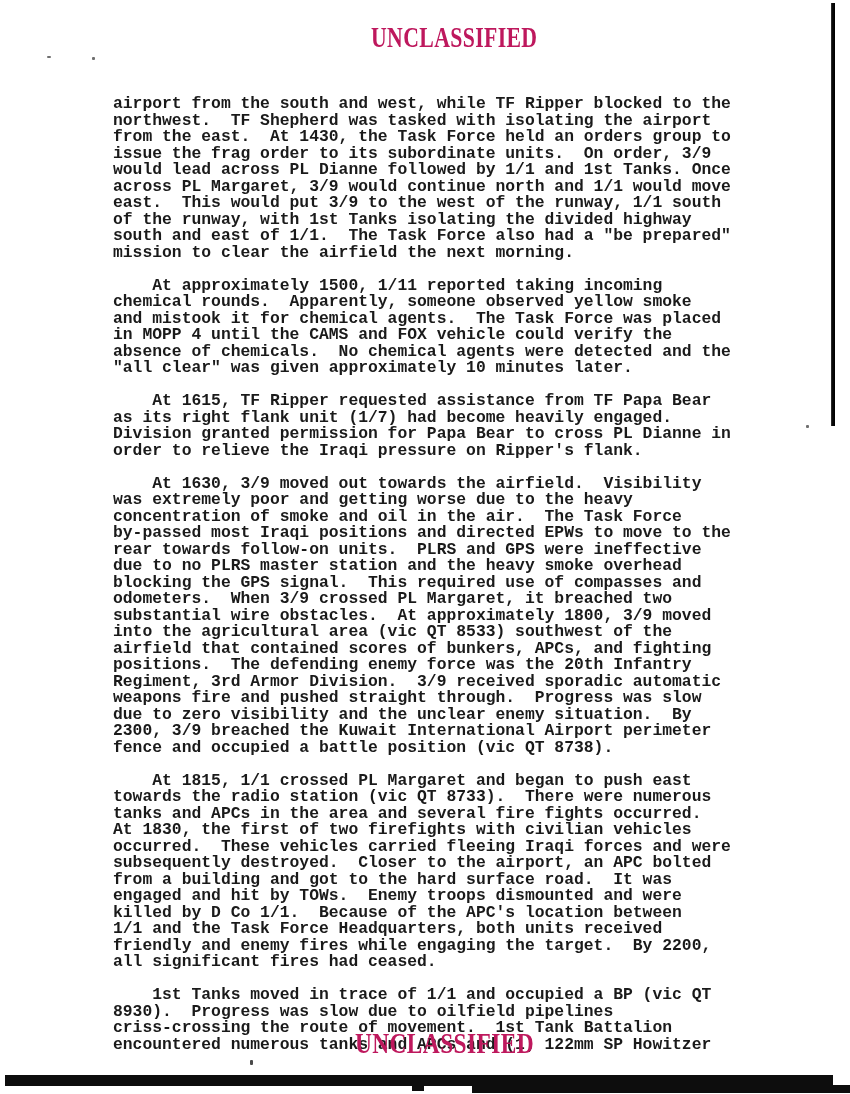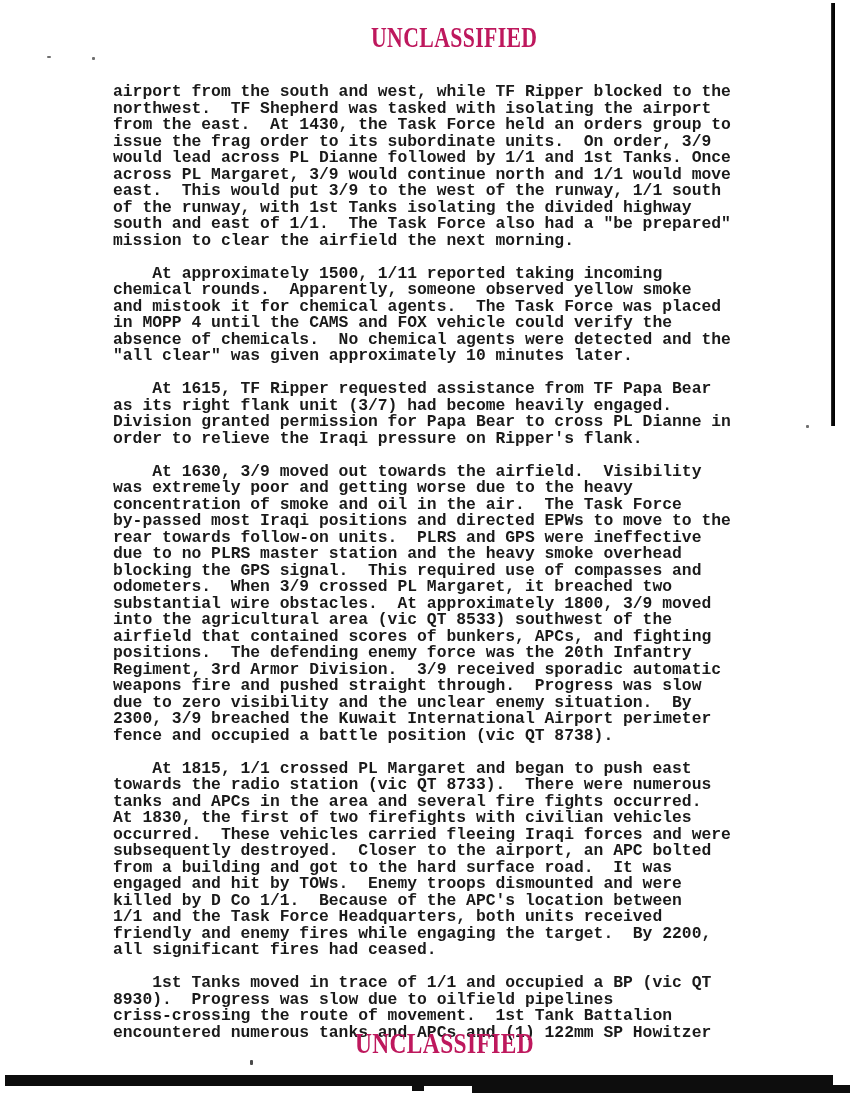--- a/index.html
+++ b/index.html
@@ -26,21 +26,21 @@
     display:inline-block;
     transform-origin:0 50%;
     letter-spacing:0.5px;
   }
   .header-class { top:21px; left:371px; font-size:29px; }
   .header-class .squeeze { transform:scaleX(0.75); }
   .footer-class { top:1026px; left:355px; font-size:30px; }
   .footer-class .squeeze { transform:scaleX(0.78); }
   .doc-body {
     position:absolute;
-    left:113px; top:84px;
+    left:113px; top:96px;
     width:660px;
   }
   .doc-body pre {
     margin:0 0 16.5px 0;
     font-family:"Liberation Mono", monospace;
     font-weight:700;
     font-size:16.35px;
     line-height:16.5px;
     color:#1a1a1a;
     white-space:pre;
@@ -77,21 +77,21 @@
 of the runway, with 1st Tanks isolating the divided highway
 south and east of 1/1.  The Task Force also had a "be prepared"
 mission to clear the airfield the next morning.</pre>
     <pre>    At approximately 1500, 1/11 reported taking incoming
 chemical rounds.  Apparently, someone observed yellow smoke
 and mistook it for chemical agents.  The Task Force was placed
 in MOPP 4 until the CAMS and FOX vehicle could verify the
 absence of chemicals.  No chemical agents were detected and the
 "all clear" was given approximately 10 minutes later.</pre>
     <pre>    At 1615, TF Ripper requested assistance from TF Papa Bear
-as its right flank unit (3/7) had become heavily engaged.
+as its right flank unit (1/7) had become heavily engaged.
 Division granted permission for Papa Bear to cross PL Dianne in
 order to relieve the Iraqi pressure on Ripper's flank.</pre>
     <pre>    At 1630, 3/9 moved out towards the airfield.  Visibility
 was extremely poor and getting worse due to the heavy
 concentration of smoke and oil in the air.  The Task Force
 by-passed most Iraqi positions and directed EPWs to move to the
 rear towards follow-on units.  PLRS and GPS were ineffective
 due to no PLRS master station and the heavy smoke overhead
 blocking the GPS signal.  This required use of compasses and
 odometers.  When 3/9 crossed PL Margaret, it breached two

